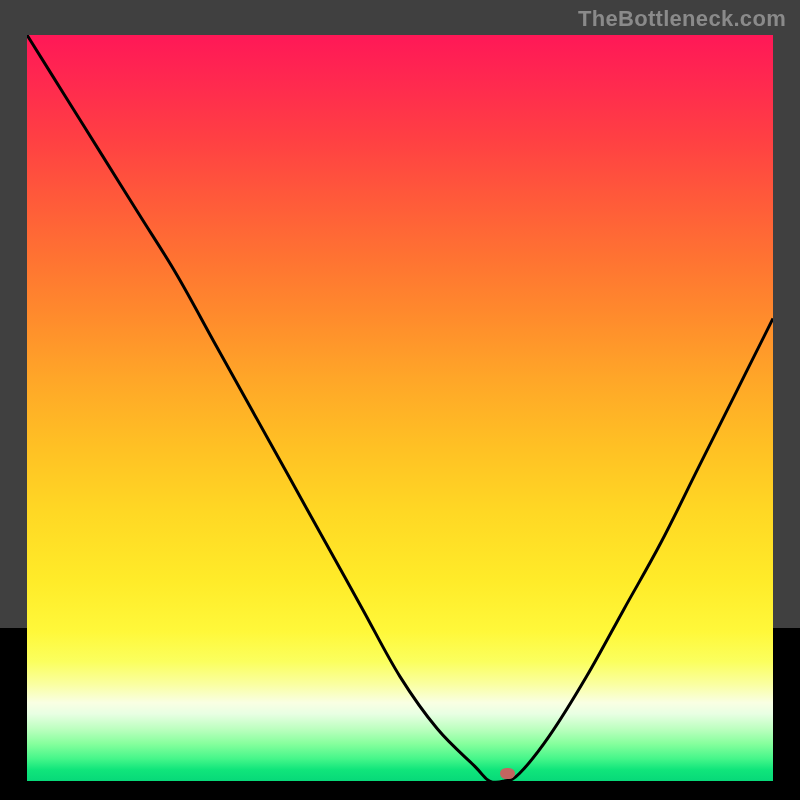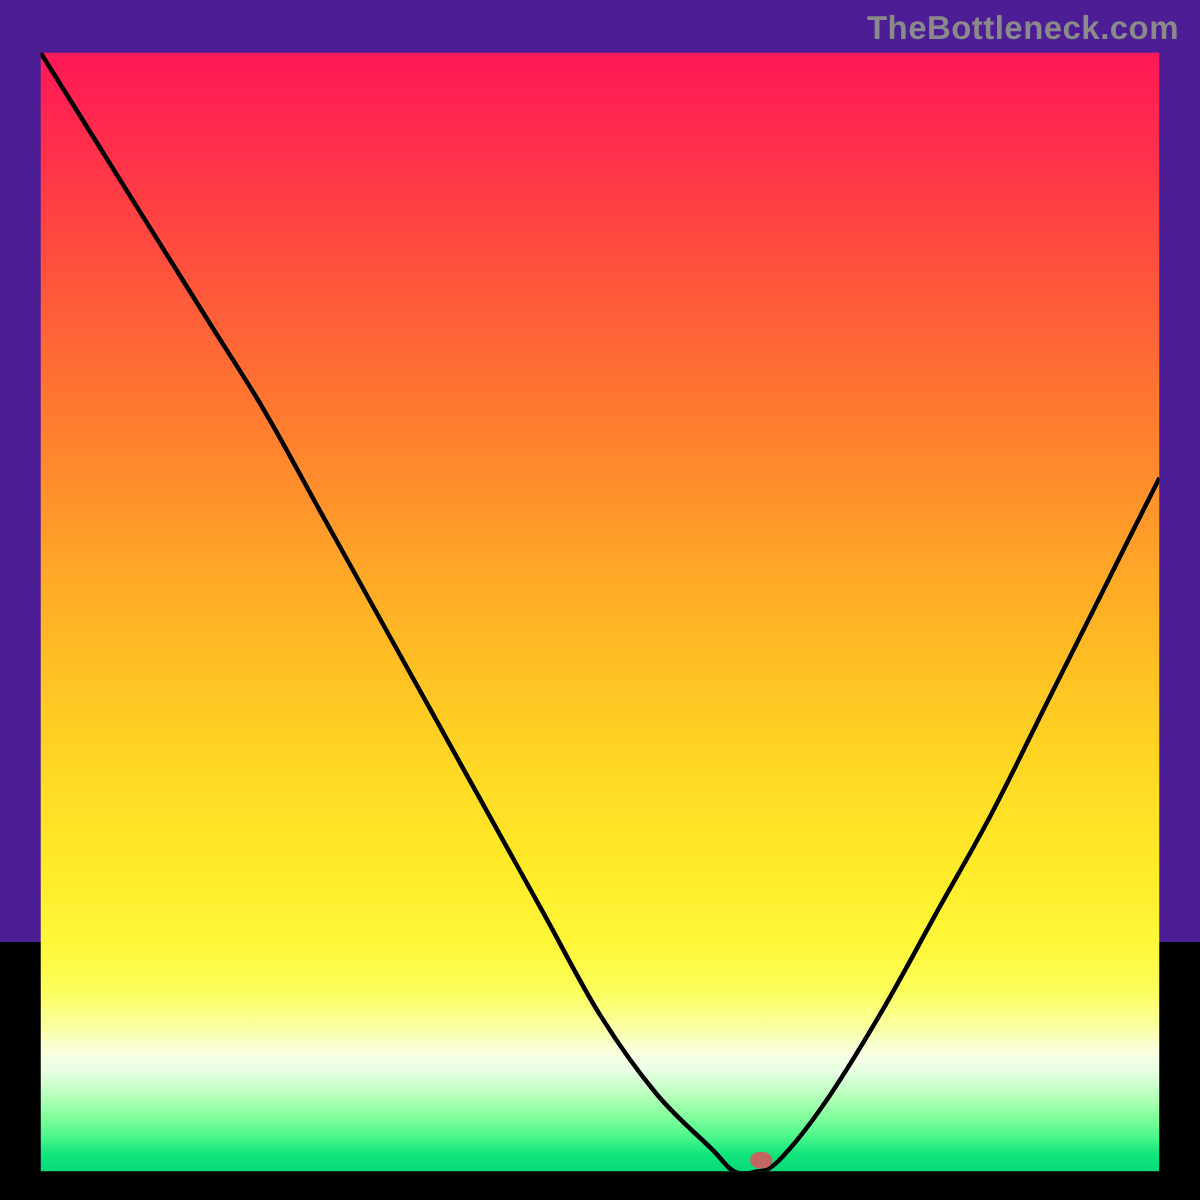--- a/index.html
+++ b/index.html
@@ -9,21 +9,21 @@
     height: 800px;
     background: #000;
     overflow: hidden;
   }
   .outer {
     position: absolute;
     left: 0;
     top: 0;
     width: 800px;
     height: 628px;
-    background: #4c1d95;
+    background: #404040;
   }
   .watermark {
     position: absolute;
     top: 6px;
     right: 14px;
     font-family: Arial, Helvetica, sans-serif;
     font-size: 22px;
     font-weight: 600;
     color: #8a8a8a;
     letter-spacing: 0.3px;

